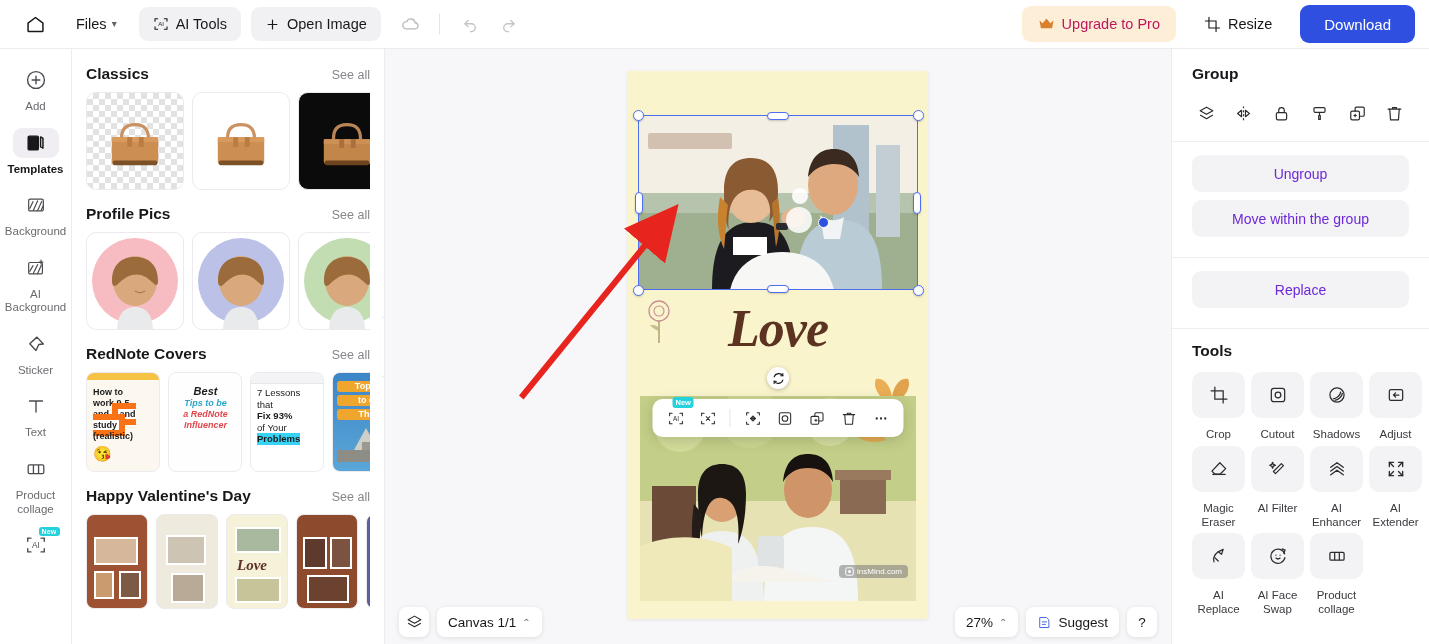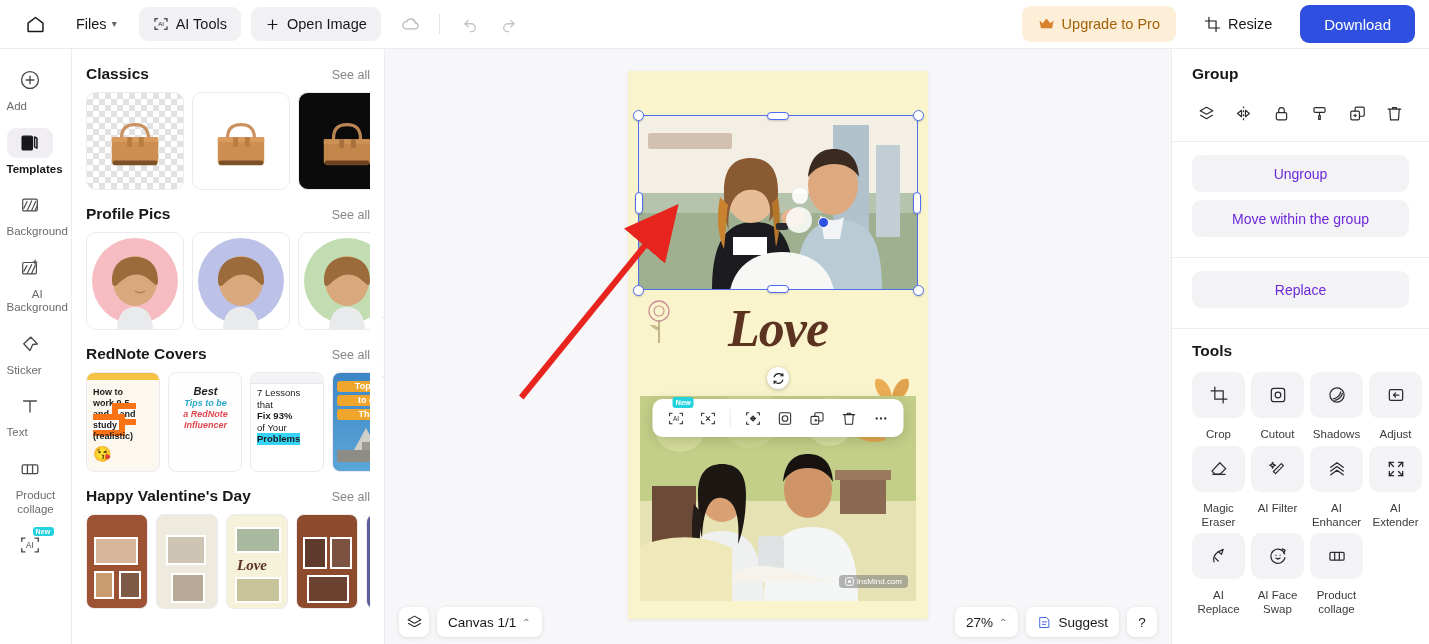--- a/index.html
+++ b/index.html
@@ -43,21 +43,21 @@
     width: 32px; height: 32px; border-radius: 8px; cursor: pointer;
     display: flex; align-items: center; justify-content: center;
   }
   .cloud-btn { margin-left: 14px; }
   .vdiv { width: 1px; height: 20px; background: #e3e3e6; margin: 0 12px; }
   .undo, .redo { margin: 0 3px; }
   .spacer { flex: 1; }
   .upgrade {
     display: flex; align-items: center; gap: 7px;
     height: 36px; padding: 0 16px; border-radius: 9px;
-    background: #fdeed8; color: #a16207; cursor: pointer;
+    background: #fdeed8; color: #be185d; cursor: pointer;
     font-size: 14.5px; font-weight: 500;
   }
   .resize-btn {
     display: flex; align-items: center; gap: 7px;
     height: 34px; padding: 0 12px; margin-left: 16px; border-radius: 8px;
     cursor: pointer; font-size: 14.5px; color: #18181b;
   }
   .download {
     height: 38px; padding: 4px 24px; margin-left: 16px;
     border-radius: 9px; background: #2f4fe0; color: #fff;
@@ -71,21 +71,21 @@
 
   
   .rail {
     width: 72px; min-width: 72px; background: #fff;
     border-right: 1px solid #ececef;
     display: flex; flex-direction: column; align-items: center;
     padding-top: 10px; overflow: hidden;
   }
   .rail-item {
     width: 62px; padding: 6px 2px 4px; margin-bottom: 4px;
-    display: flex; flex-direction: column; align-items: flex-start; gap: 5px;
+    display: flex; flex-direction: column; align-items: center; gap: 5px;
     border-radius: 10px; cursor: pointer;
   }
   .rail-ico {
     width: 46px; height: 30px; border-radius: 9px;
     display: flex; align-items: center; justify-content: center;
     position: relative;
   }
   .rail-label {
     font-size: 11.5px; color: #6b6b70; text-align: center; line-height: 1.18;
   }
@@ -184,21 +184,21 @@
     position: absolute; left: 12px; top: 325px; width: 276px; height: 205px;
     background: linear-gradient(170deg,#cfd7a8 0%,#dfe0a8 40%,#efe6b6 100%);
     overflow: hidden;
   }
   .love-word {
     position: absolute; left: 50%; top: 228px; transform: translateX(-50%);
     font-family: "Liberation Serif", serif; font-style: italic; font-weight: 700;
     font-size: 52px; color: #5c3321; letter-spacing: -1px;
   }
   .wm {
-    position: absolute; right: 8px; bottom: 13px;
+    position: absolute; right: 8px; bottom: 23px;
     background: rgba(120,120,120,.55); color: #fff;
     font-size: 8px; padding: 2px 6px; border-radius: 4px;
     display: flex; align-items: center; gap: 3px;
   }
   
   .sel-box {
     position: absolute; left: 10px; top: 44px; width: 280px; height: 175px;
     border: 1.6px solid #4e6ef2; pointer-events: none;
   }
   .h {

